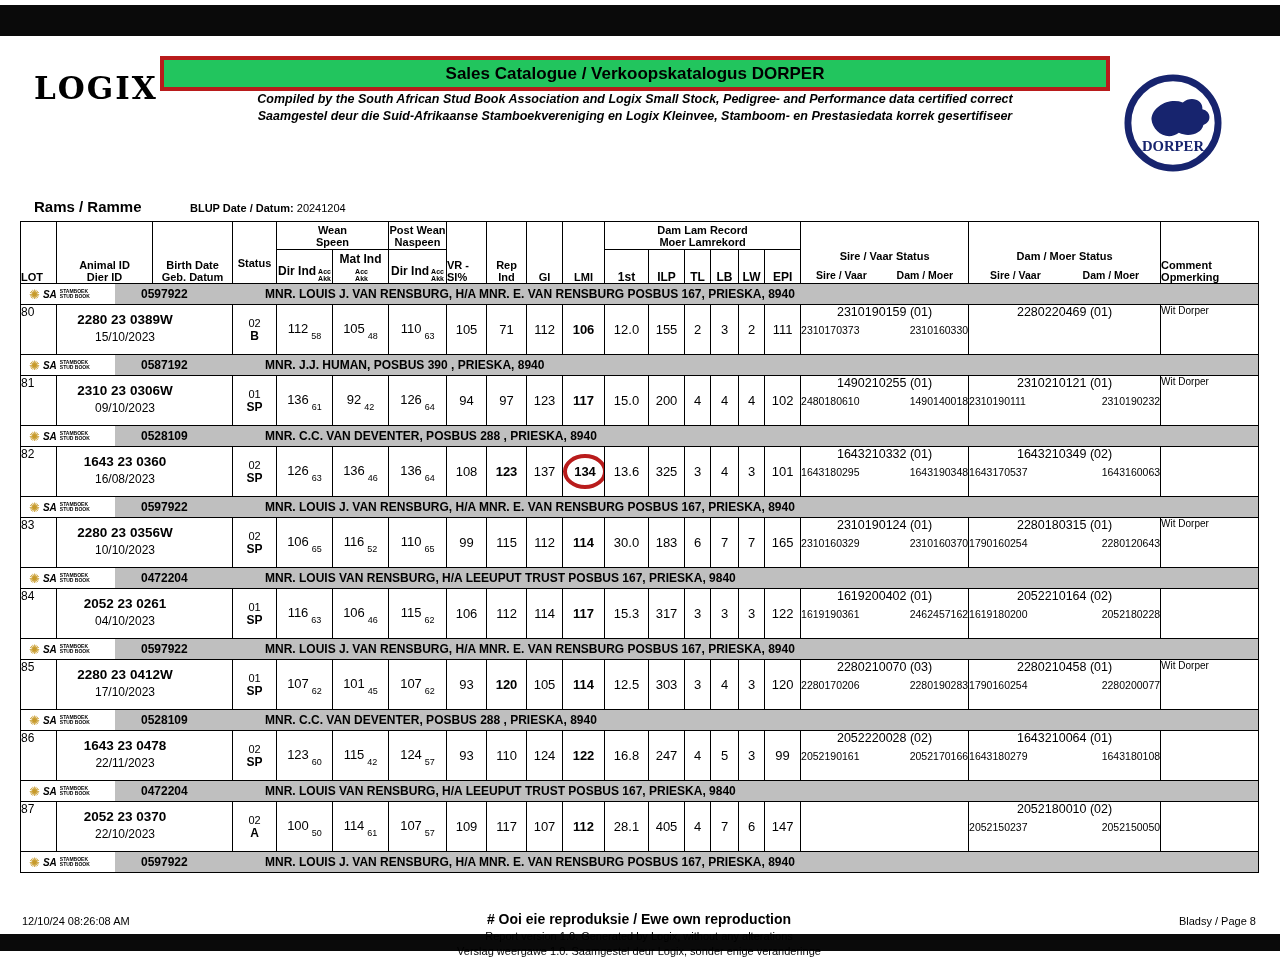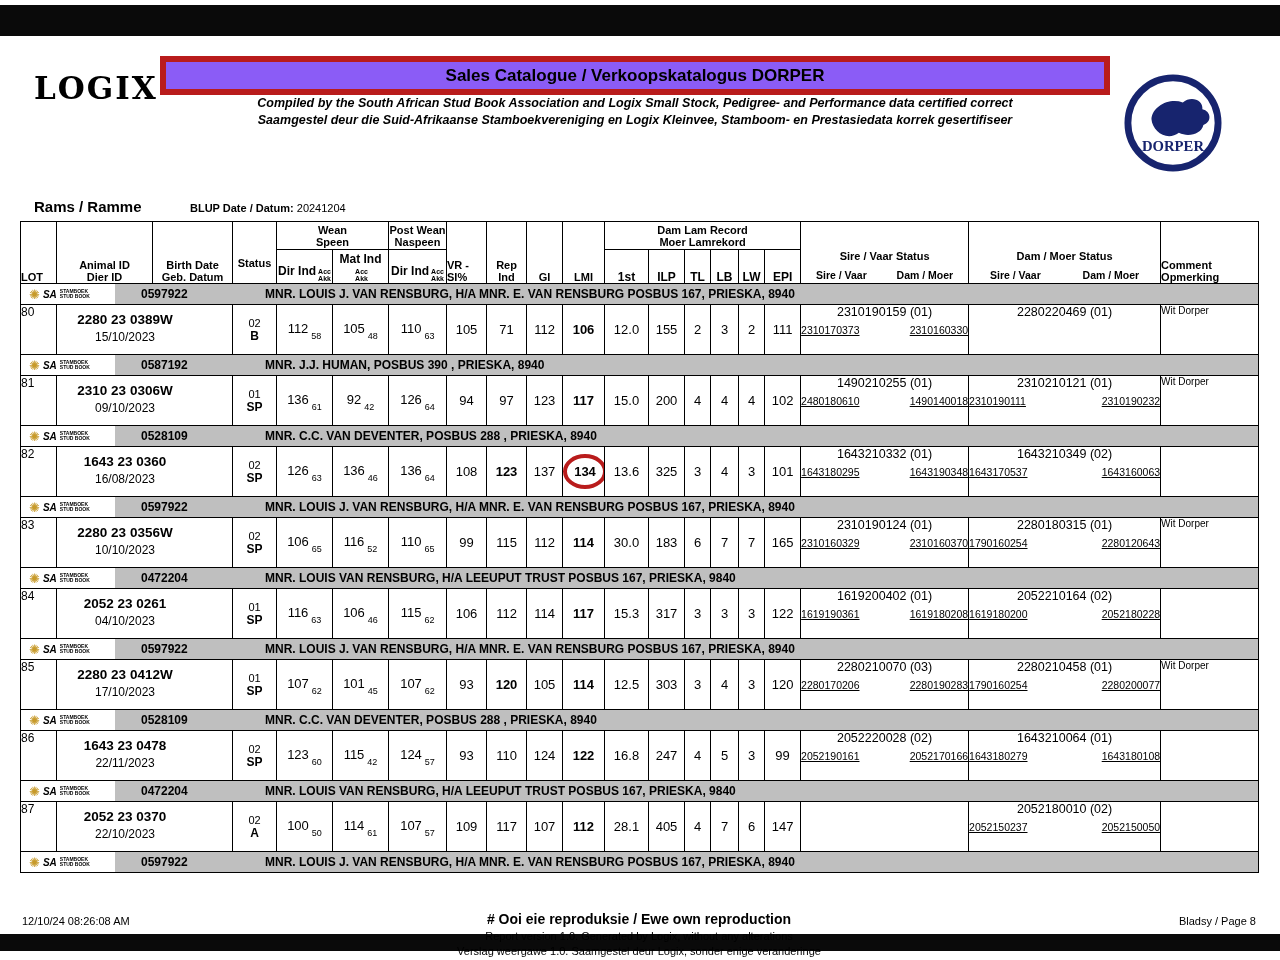--- a/index.html
+++ b/index.html
@@ -7,21 +7,21 @@
   .bar{position:absolute;left:0;width:1280px;background:#0a0a0a;}
   .bar-top{top:5px;height:31px;}
   .bar-bottom{top:934px;height:17px;}
   .page{position:absolute;top:36px;left:0;width:1280px;}
 
   
   .hdr{position:relative;height:128px;}
   .logix{position:absolute;left:34px;top:14px;font-family:"DejaVu Serif","Liberation Serif",serif;
     font-weight:bold;font-size:31px;letter-spacing:2px;}
   .hdr-center{margin:0 170px 0 160px;}
-  .title-box{margin-top:20px;height:27px;background:#8b5cf6;border:6px solid #b91c1c;
+  .title-box{margin-top:20px;height:27px;background:#22c55e;border:4px solid #b91c1c;
     display:flex;align-items:center;justify-content:center;font-weight:bold;font-size:17px;}
   .subtitles{text-align:center;font-style:italic;font-weight:bold;font-size:12.5px;line-height:17px;}
   .dorper-logo{position:absolute;right:58px;top:18px;width:98px;height:98px;}
 
   
   .section-line{display:flex;align-items:flex-end;margin:14px 0 6px 34px;}
   .section-title{font-weight:bold;font-size:15px;width:156px;}
   .blup{font-size:11px;padding-bottom:1px;}
   .blup b{font-weight:bold;}
   .blup span.v{font-weight:normal;}
@@ -60,21 +60,21 @@
   .stat-pair{display:inline-flex;align-items:flex-start;}
   .stat-main{font-size:13px;}
   .stat-acc{font-size:9px;margin-left:3px;margin-top:10px;}
   .c-mid{text-align:center;vertical-align:middle;font-size:13px;}
   .bold{font-weight:bold;}
   .lmi-val{font-weight:bold;font-size:13px;display:inline-block;}
   .lmi-val.circled{display:inline-flex;align-items:center;justify-content:center;
     width:36px;height:27px;border:4px solid #b91c1c;border-radius:50%;}
   .c-ped{vertical-align:top;padding:5px 3px 0 3px;}
   .ped-main{text-align:center;font-size:12.5px;line-height:14px;min-height:14px;}
-  .ped-subs{display:flex;justify-content:space-between;font-size:10.5px;margin-top:5px;text-decoration:underline;}
+  .ped-subs{display:flex;justify-content:space-between;font-size:10.5px;margin-top:5px;}
   .c-comment{vertical-align:top;text-align:left;font-size:10px;padding:2px 3px;}
 
   tr.breeder-row td{height:20px;}
   .breeder-flex{display:flex;height:20px;align-items:stretch;}
   .sa-logo{width:86px;background:#fff;display:flex;align-items:center;padding-left:8px;gap:3px;}
   .sa-mark{color:#c79a2a;font-size:13px;line-height:13px;}
   .sa-big{font-weight:bold;font-size:10px;font-style:italic;}
   .sa-small{display:flex;flex-direction:column;font-size:5px;line-height:5px;font-weight:bold;}
   .breeder-band{flex:1;background:#bfbfbf;display:flex;align-items:center;}
   .breeder-id{font-weight:bold;font-size:12px;margin-left:26px;width:78px;}
@@ -576,21 +576,21 @@
     <td class="c-mid">15.3</td>
     <td class="c-mid">317</td>
     <td class="c-mid">3</td>
     <td class="c-mid">3</td>
     <td class="c-mid">3</td>
     <td class="c-mid">122</td>
     <td class="c-ped" colspan="2">
       <div class="ped-main">1619200402 (01)</div>
       <div class="ped-subs">
         <span>1619190361</span>
-        <span>1619180208</span>
+        <span>2462457162</span>
       </div>
     </td>
     <td class="c-ped" colspan="2">
       <div class="ped-main">2052210164 (02)</div>
       <div class="ped-subs">
         <span>1619180200</span>
         <span>2052180228</span>
       </div>
     </td>
     <td class="c-comment"></td>

